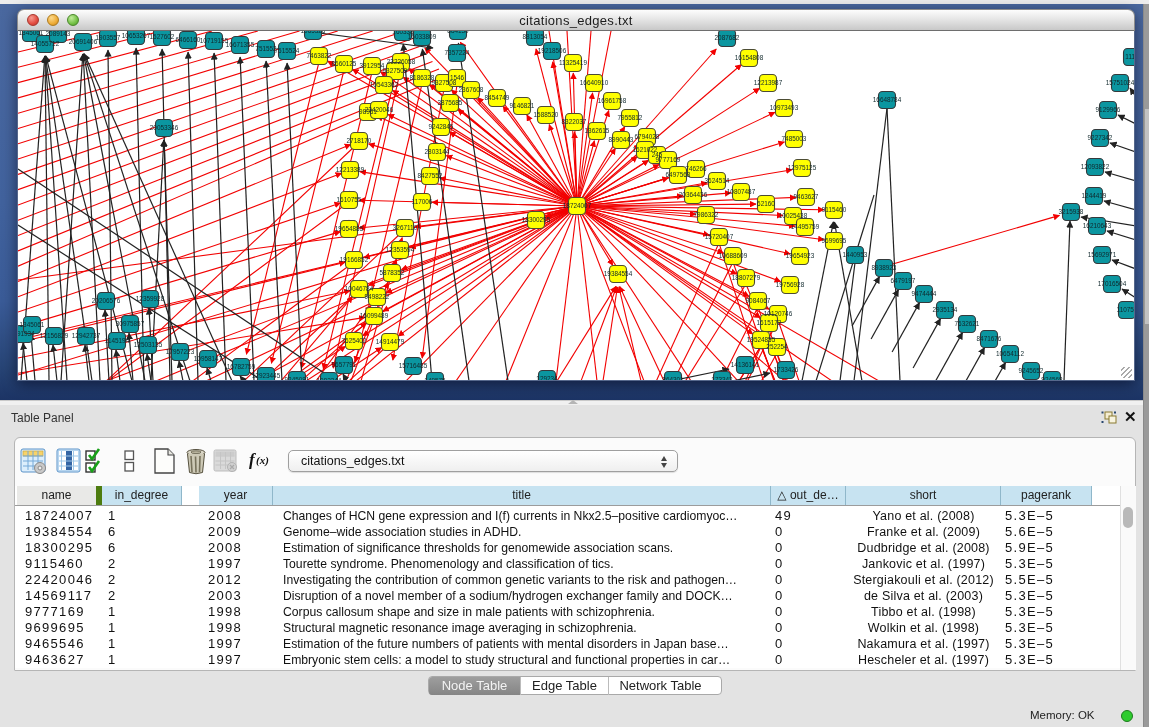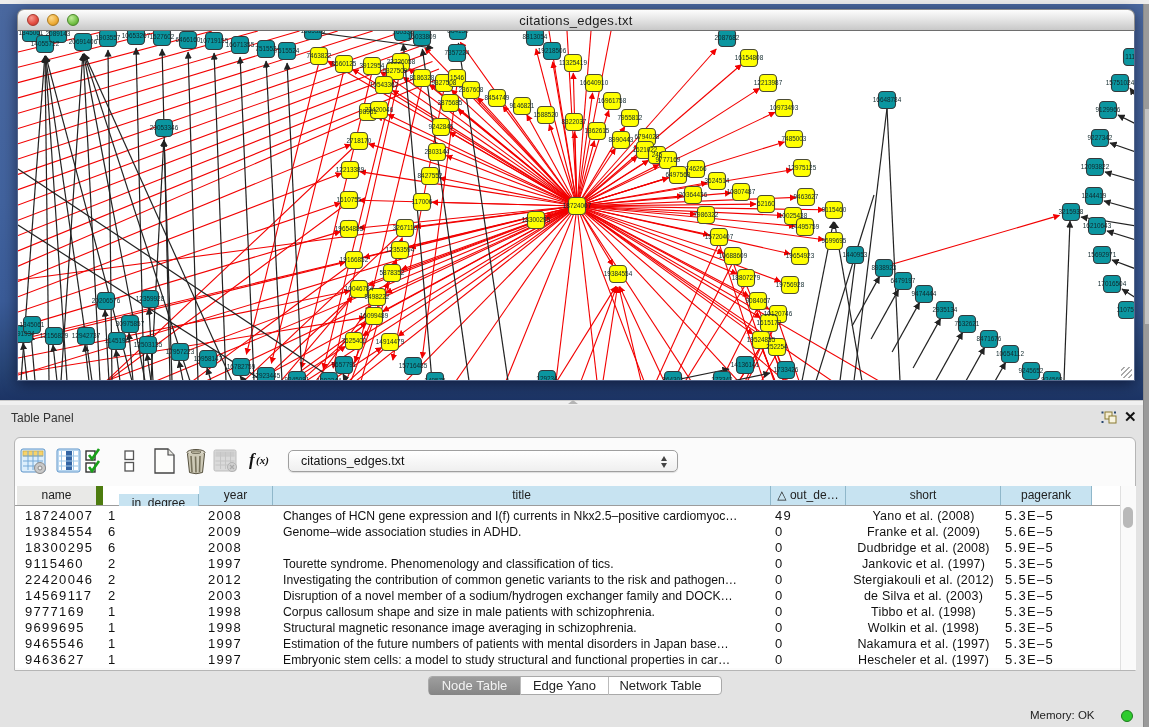--- a/index.html
+++ b/index.html
@@ -698,21 +698,21 @@
 <text x="7" y="13" font-family="Liberation Serif,serif" font-style="italic" font-weight="bold" font-size="11" fill="#111">(x)</text>
 </g>
 </svg>
 <div id="dd" class="abs">
     <span>citations_edges.txt</span>
     <div class="up"></div>
     <div class="dn"></div>
   </div>
 <div id="thead" class="abs">
   <div class="hc hg" style="left:2px;width:86px;">name</div>
-  <div class="hc" style="left:104px;width:80px;margin-top:8px;">in_degree</div>
+  <div class="hc" style="left:87px;width:80px;">in_degree</div>
   <div class="hc" style="left:184px;width:74px;">year</div>
   <div class="hc" style="left:258px;width:498px;">title</div>
   <div class="hc" style="left:756px;width:75px;">△ out_de…</div>
   <div class="hc" style="left:831px;width:155px;">short</div>
   <div class="hc" style="left:986px;width:91px;">pagerank</div>
 </div>
 <div id="rows" class="abs">
     <div class="row" style="top:2px;">
 <span class="c num" style="left:10px;width:88px;">18724007</span>
 <span class="c num" style="left:93px;width:90px;">1</span>
@@ -728,20 +728,21 @@
 <span class="c num" style="left:193px;width:60px;">2009</span>
 <span class="c ttl" style="left:268px;width:492px;">Genome–wide association studies in ADHD.</span>
 <span class="c num" style="left:760px;width:70px;">0</span>
 <span class="c sh" style="left:831px;width:155px;text-align:center;">Franke et al. (2009)</span>
 <span class="c num" style="left:990px;width:85px;">5.6E–5</span>
 </div>
 <div class="row" style="top:34px;">
 <span class="c num" style="left:10px;width:88px;">18300295</span>
 <span class="c num" style="left:93px;width:90px;">6</span>
 <span class="c num" style="left:193px;width:60px;">2008</span>
+<span class="c ttl" style="left:268px;width:492px;">Estimation of significance thresholds for genomewide association scans.</span>
 <span class="c num" style="left:760px;width:70px;">0</span>
 <span class="c sh" style="left:831px;width:155px;text-align:center;">Dudbridge et al. (2008)</span>
 <span class="c num" style="left:990px;width:85px;">5.9E–5</span>
 </div>
 <div class="row" style="top:50px;">
 <span class="c num" style="left:10px;width:88px;">9115460</span>
 <span class="c num" style="left:93px;width:90px;">2</span>
 <span class="c num" style="left:193px;width:60px;">1997</span>
 <span class="c ttl" style="left:268px;width:492px;">Tourette syndrome. Phenomenology and classification of tics.</span>
 <span class="c num" style="left:760px;width:70px;">0</span>
@@ -801,17 +802,17 @@
 <span class="c num" style="left:760px;width:70px;">0</span>
 <span class="c sh" style="left:831px;width:155px;text-align:center;">Hescheler et al. (1997)</span>
 <span class="c num" style="left:990px;width:85px;">5.3E–5</span>
 </div>
   </div>
 <div id="vsb" class="abs">
     <div class="th"></div>
   </div>
 <div id="seg" class="abs">
     <div id="sg1" class="sg">Node Table</div>
-    <div id="sg2" class="sg">Edge Yano</div>
+    <div id="sg2" class="sg">Edge Table</div>
     <div id="sg3" class="sg">Network Table</div>
   </div>
 <div id="mem" class="abs">Memory: OK</div>
 <div id="dot" class="abs"></div>
 
 </body></html>

